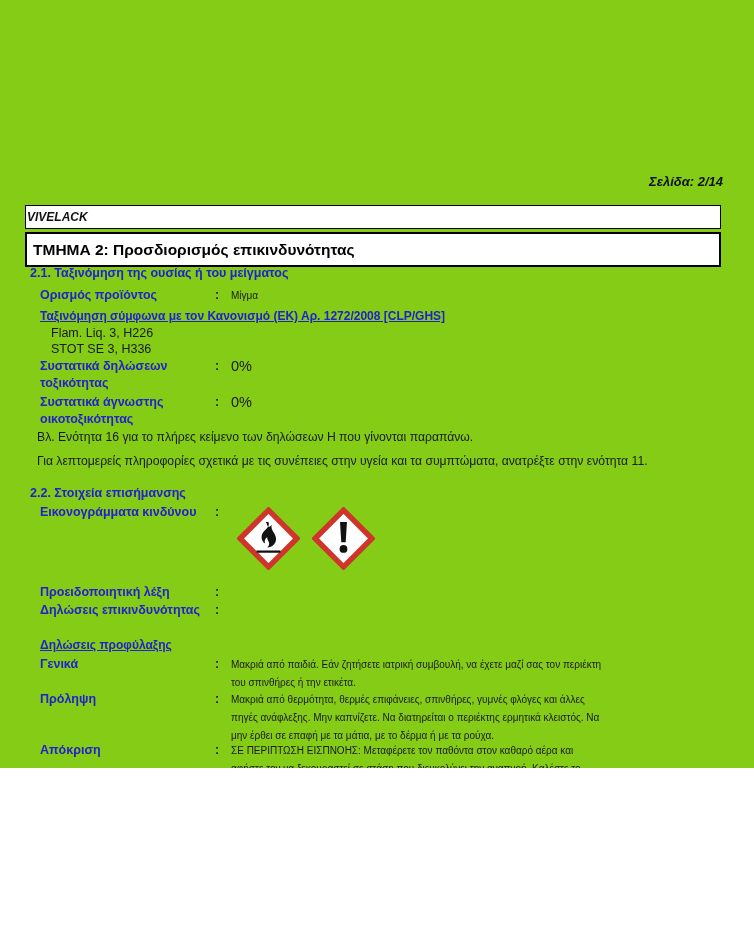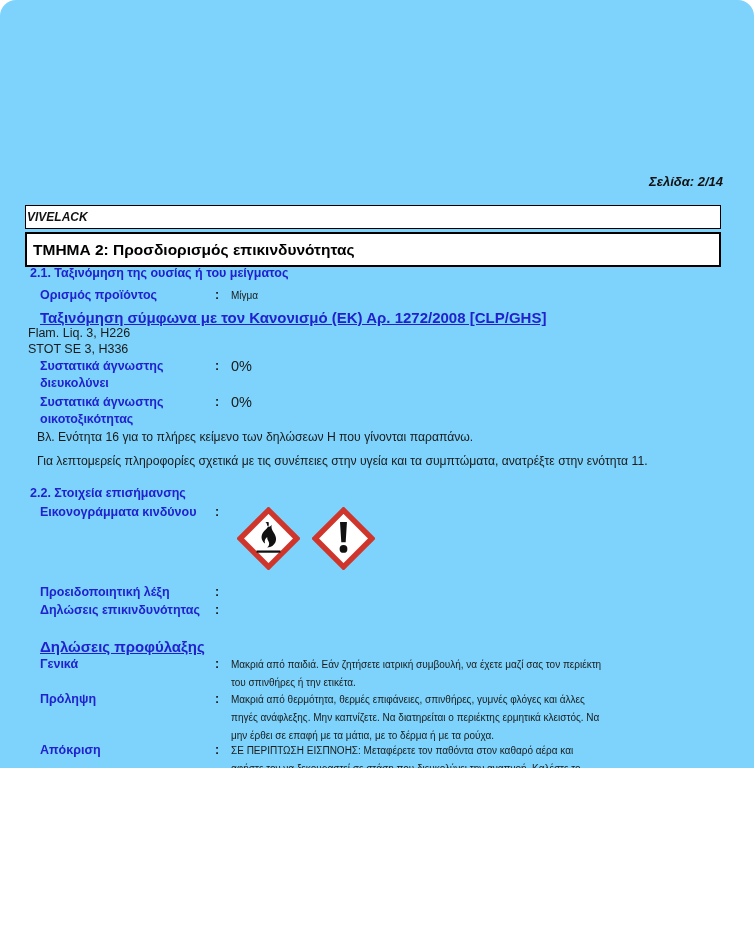--- a/index.html
+++ b/index.html
@@ -3,21 +3,21 @@
 <meta charset="utf-8">
 <style>
   * { margin: 0; padding: 0; box-sizing: border-box; }
   html, body { width: 754px; height: 931px; background: #ffffff; }
   body {
     font-family: "Liberation Sans", "DejaVu Sans", sans-serif;
     color: #1a1a1a;
     position: relative;
     overflow: hidden;
   }
-  .page { position: absolute; inset: 0; background: #7dd3fc; border-radius: 16px; }
+  .page { position: absolute; inset: 0; background: #84cc16; }
 
   .page-num {
     position: absolute; top: 174px; right: 31px;
     font-size: 13px; font-weight: bold; font-style: italic; color: #111;
   }
 
   .product-box {
     position: absolute; left: 25px; top: 205px; width: 696px; height: 24px;
     border: 1.5px solid #000; background: #fff;
     display: flex; align-items: center; padding-left: 1px;
@@ -31,24 +31,24 @@
     font-size: 15.5px; font-weight: bold; color: #000;
   }
 
   .content { position: absolute; left: 25px; top: 266px; width: 704px; height: 510px; }
   .sec-heading {
     position: absolute; left: 5px;
     font-size: 12.5px; font-weight: bold; color: #2121CE;
   }
   .sub-heading {
     position: absolute; left: 15px;
-    font-size: 15px; font-weight: bold; color: #2121CE; text-decoration: underline;
+    font-size: 12px; font-weight: bold; color: #2121CE; text-decoration: underline;
   }
   .plain-line {
-    position: absolute; left: 3px;
+    position: absolute; left: 26px;
     font-size: 12.5px; color: #1a1a1a;
   }
   .note-line {
     position: absolute; left: 12px;
     font-size: 12.2px; color: #1a1a1a;
   }
 
   .frow { position: absolute; left: 15px; display: flex; align-items: flex-start; }
   .flabel {
     width: 175px; flex: 0 0 175px;
@@ -96,21 +96,21 @@
       <div class="fcolon">:</div>
       <div class="fvalue">Μίγμα</div>
     </div>
 
     <div class="sub-heading" style="top:43px">Ταξινόμηση σύμφωνα με τον Κανονισμό (ΕΚ) Αρ. 1272/2008 [CLP/GHS]</div>
 
     <div class="plain-line" style="top:60px">Flam. Liq. 3, H226</div>
     <div class="plain-line" style="top:76px">STOT SE 3, H336</div>
 
     <div class="frow" style="top:92px">
-      <div class="flabel">Συστατικά άγνωστης διευκολύνει</div>
+      <div class="flabel">Συστατικά δηλώσεων τοξικότητας</div>
       <div class="fcolon">:</div>
       <div class="fvalue big-val">0%</div>
     </div>
 
     <div class="frow" style="top:128px">
       <div class="flabel">Συστατικά άγνωστης οικοτοξικότητας</div>
       <div class="fcolon">:</div>
       <div class="fvalue big-val">0%</div>
     </div>
 

